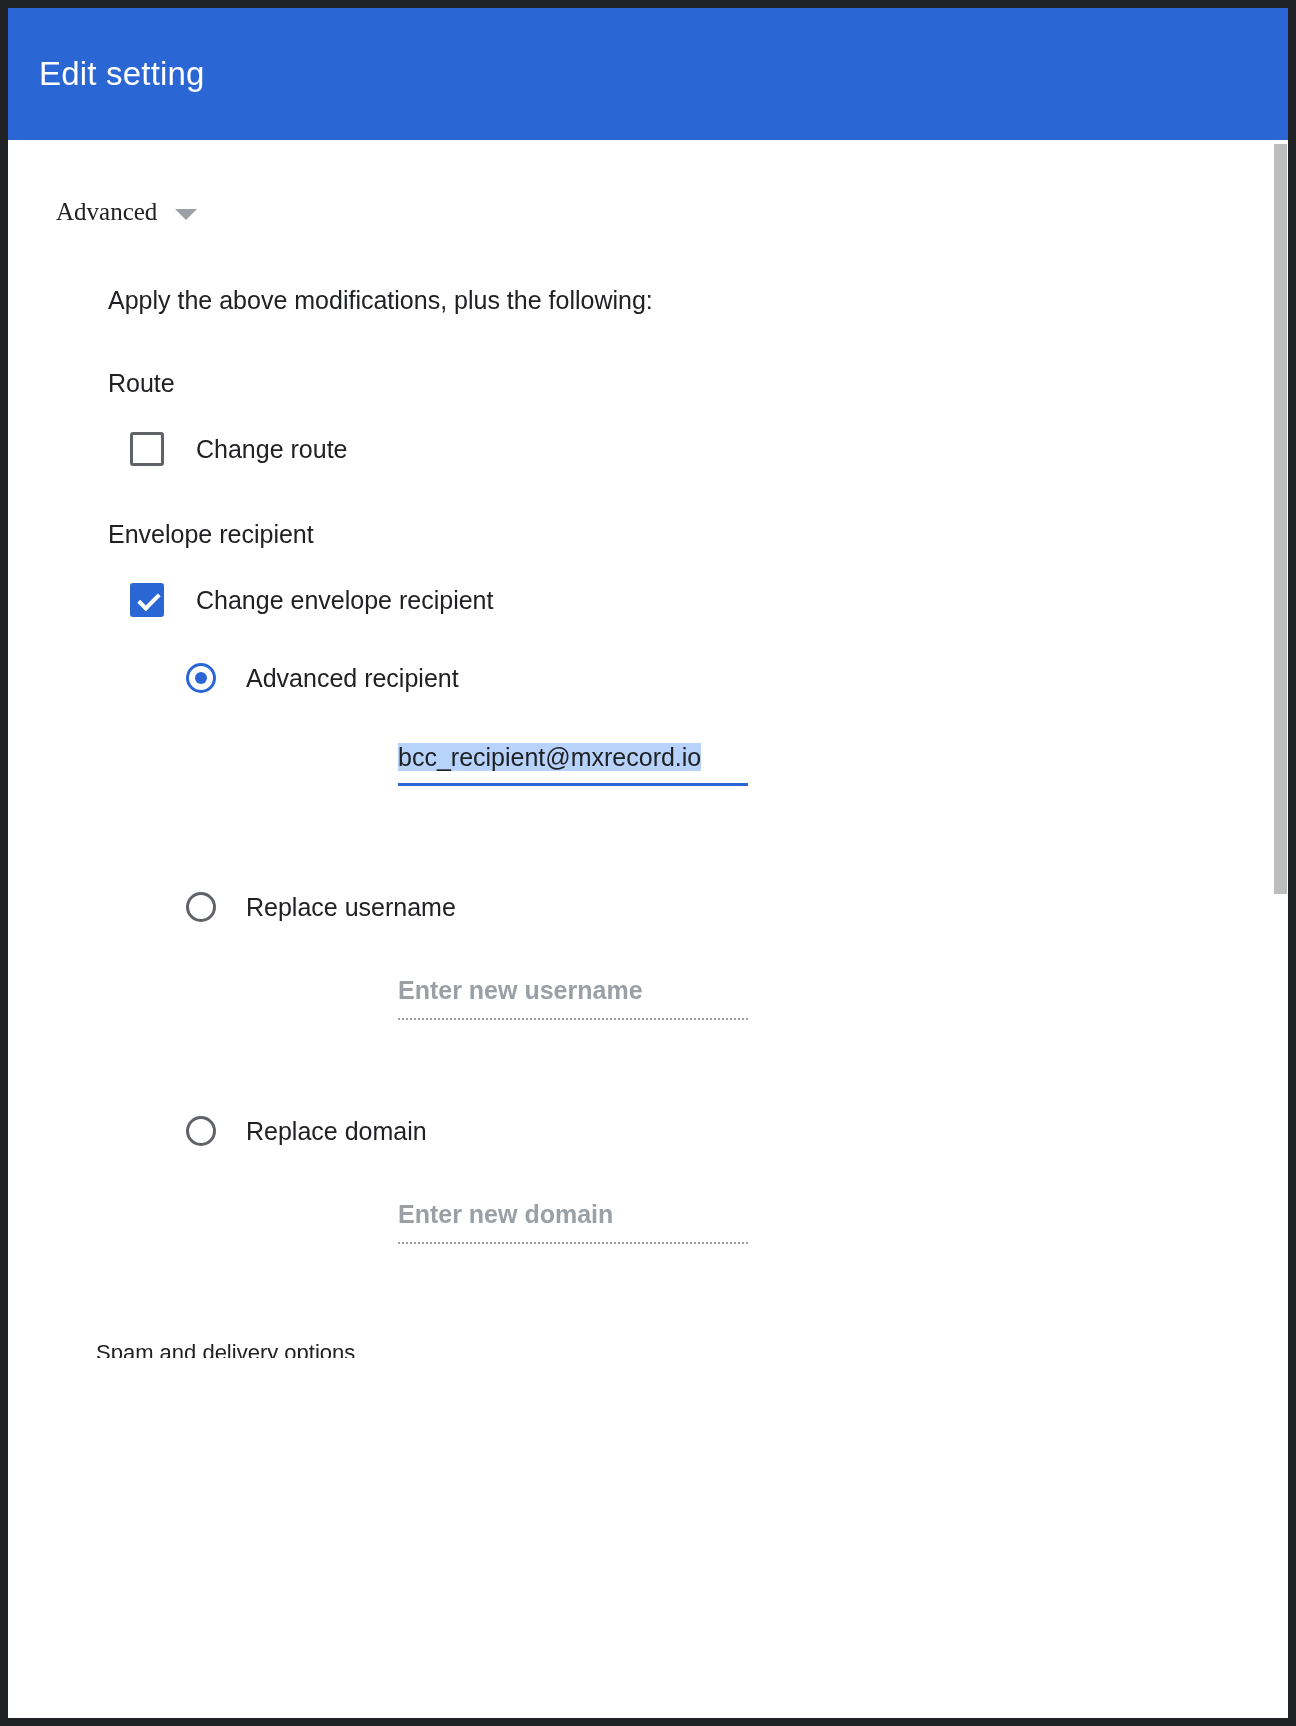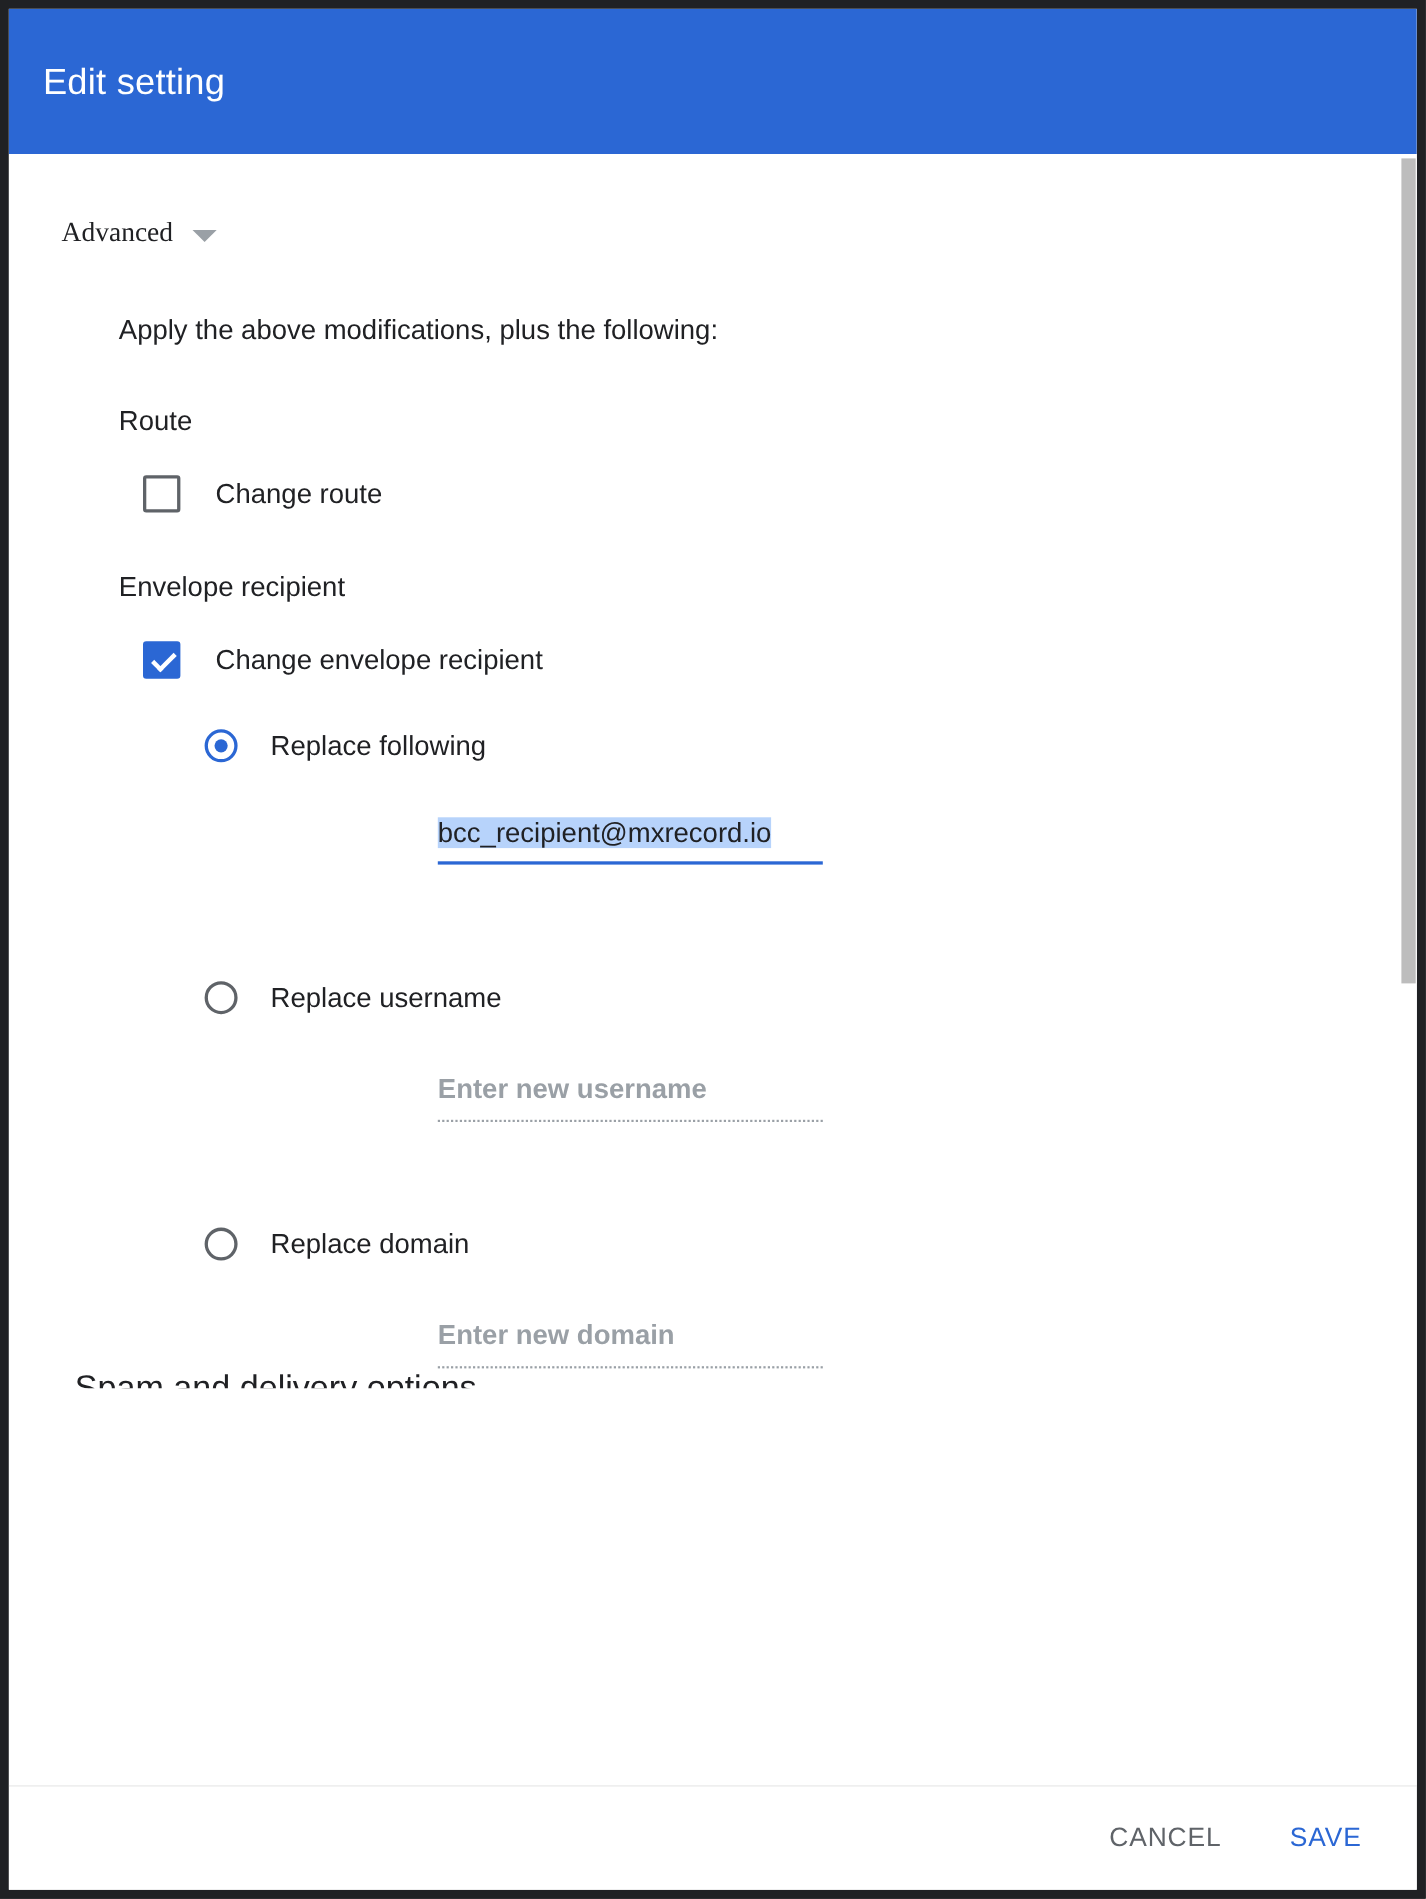--- a/index.html
+++ b/index.html
@@ -225,23 +225,24 @@
     width: 350px;
     margin-top: 6px;
   }
 
   .field-block {
     margin-top: 46px;
     padding-left: 290px;
   }
 
   .cut-text {
-    font-size: 31px;
-    color: #202124;
-    padding-left: 60px;
+    font-size: 22px;
+    color: #202124;
+    margin-top: 96px;
+    padding-left: 88px;
     overflow: hidden;
     height: 18px;
   }
 
   .dialog-footer {
     flex: 0 0 94px;
     height: 94px;
     border-top: 1px solid #e0e0e0;
     display: flex;
     align-items: center;
@@ -293,21 +294,21 @@
 
           <div class="group-label">Envelope recipient</div>
 
           <div class="checkbox-row">
             <span class="checkbox checked"></span>
             <span class="checkbox-label">Change envelope recipient</span>
           </div>
 
           <div class="radio-row">
             <span class="radio selected"></span>
-            <span class="radio-label">Replace following</span>
+            <span class="radio-label">Advanced recipient</span>
           </div>
 
           <div class="field-wrap">
             <div class="field">
               <div class="field-text"><span class="sel">bcc_recipient@mxrecord.io</span></div>
               <div class="field-underline-solid"></div>
             </div>
           </div>
 
           <div class="radio-row" style="margin-top:106px">
@@ -338,19 +339,15 @@
 
         <div class="cut-text">Spam and delivery options</div>
 
       </div>
 
       <div class="scrollbar-track">
         <div class="scrollbar-thumb"></div>
       </div>
     </div>
 
-    <div class="dialog-footer">
-      <button class="btn btn-cancel">CANCEL</button>
-      <button class="btn btn-save">SAVE</button>
-    </div>
 
   </div>
 </div>
 
 </body></html>

